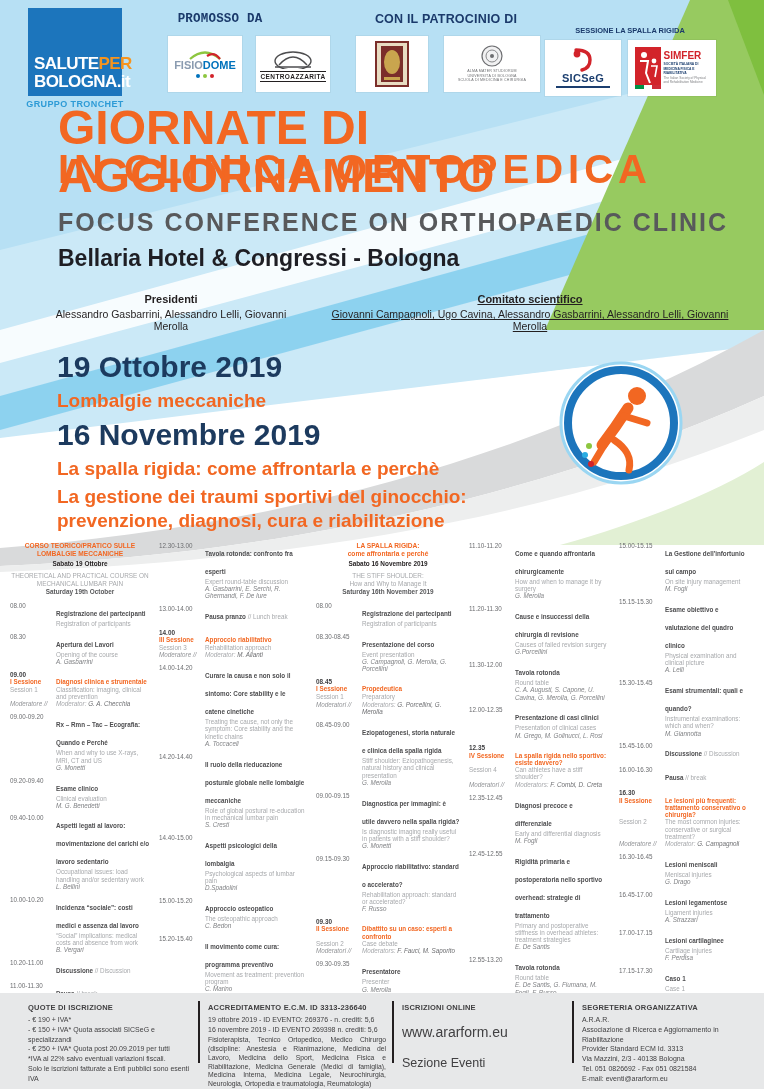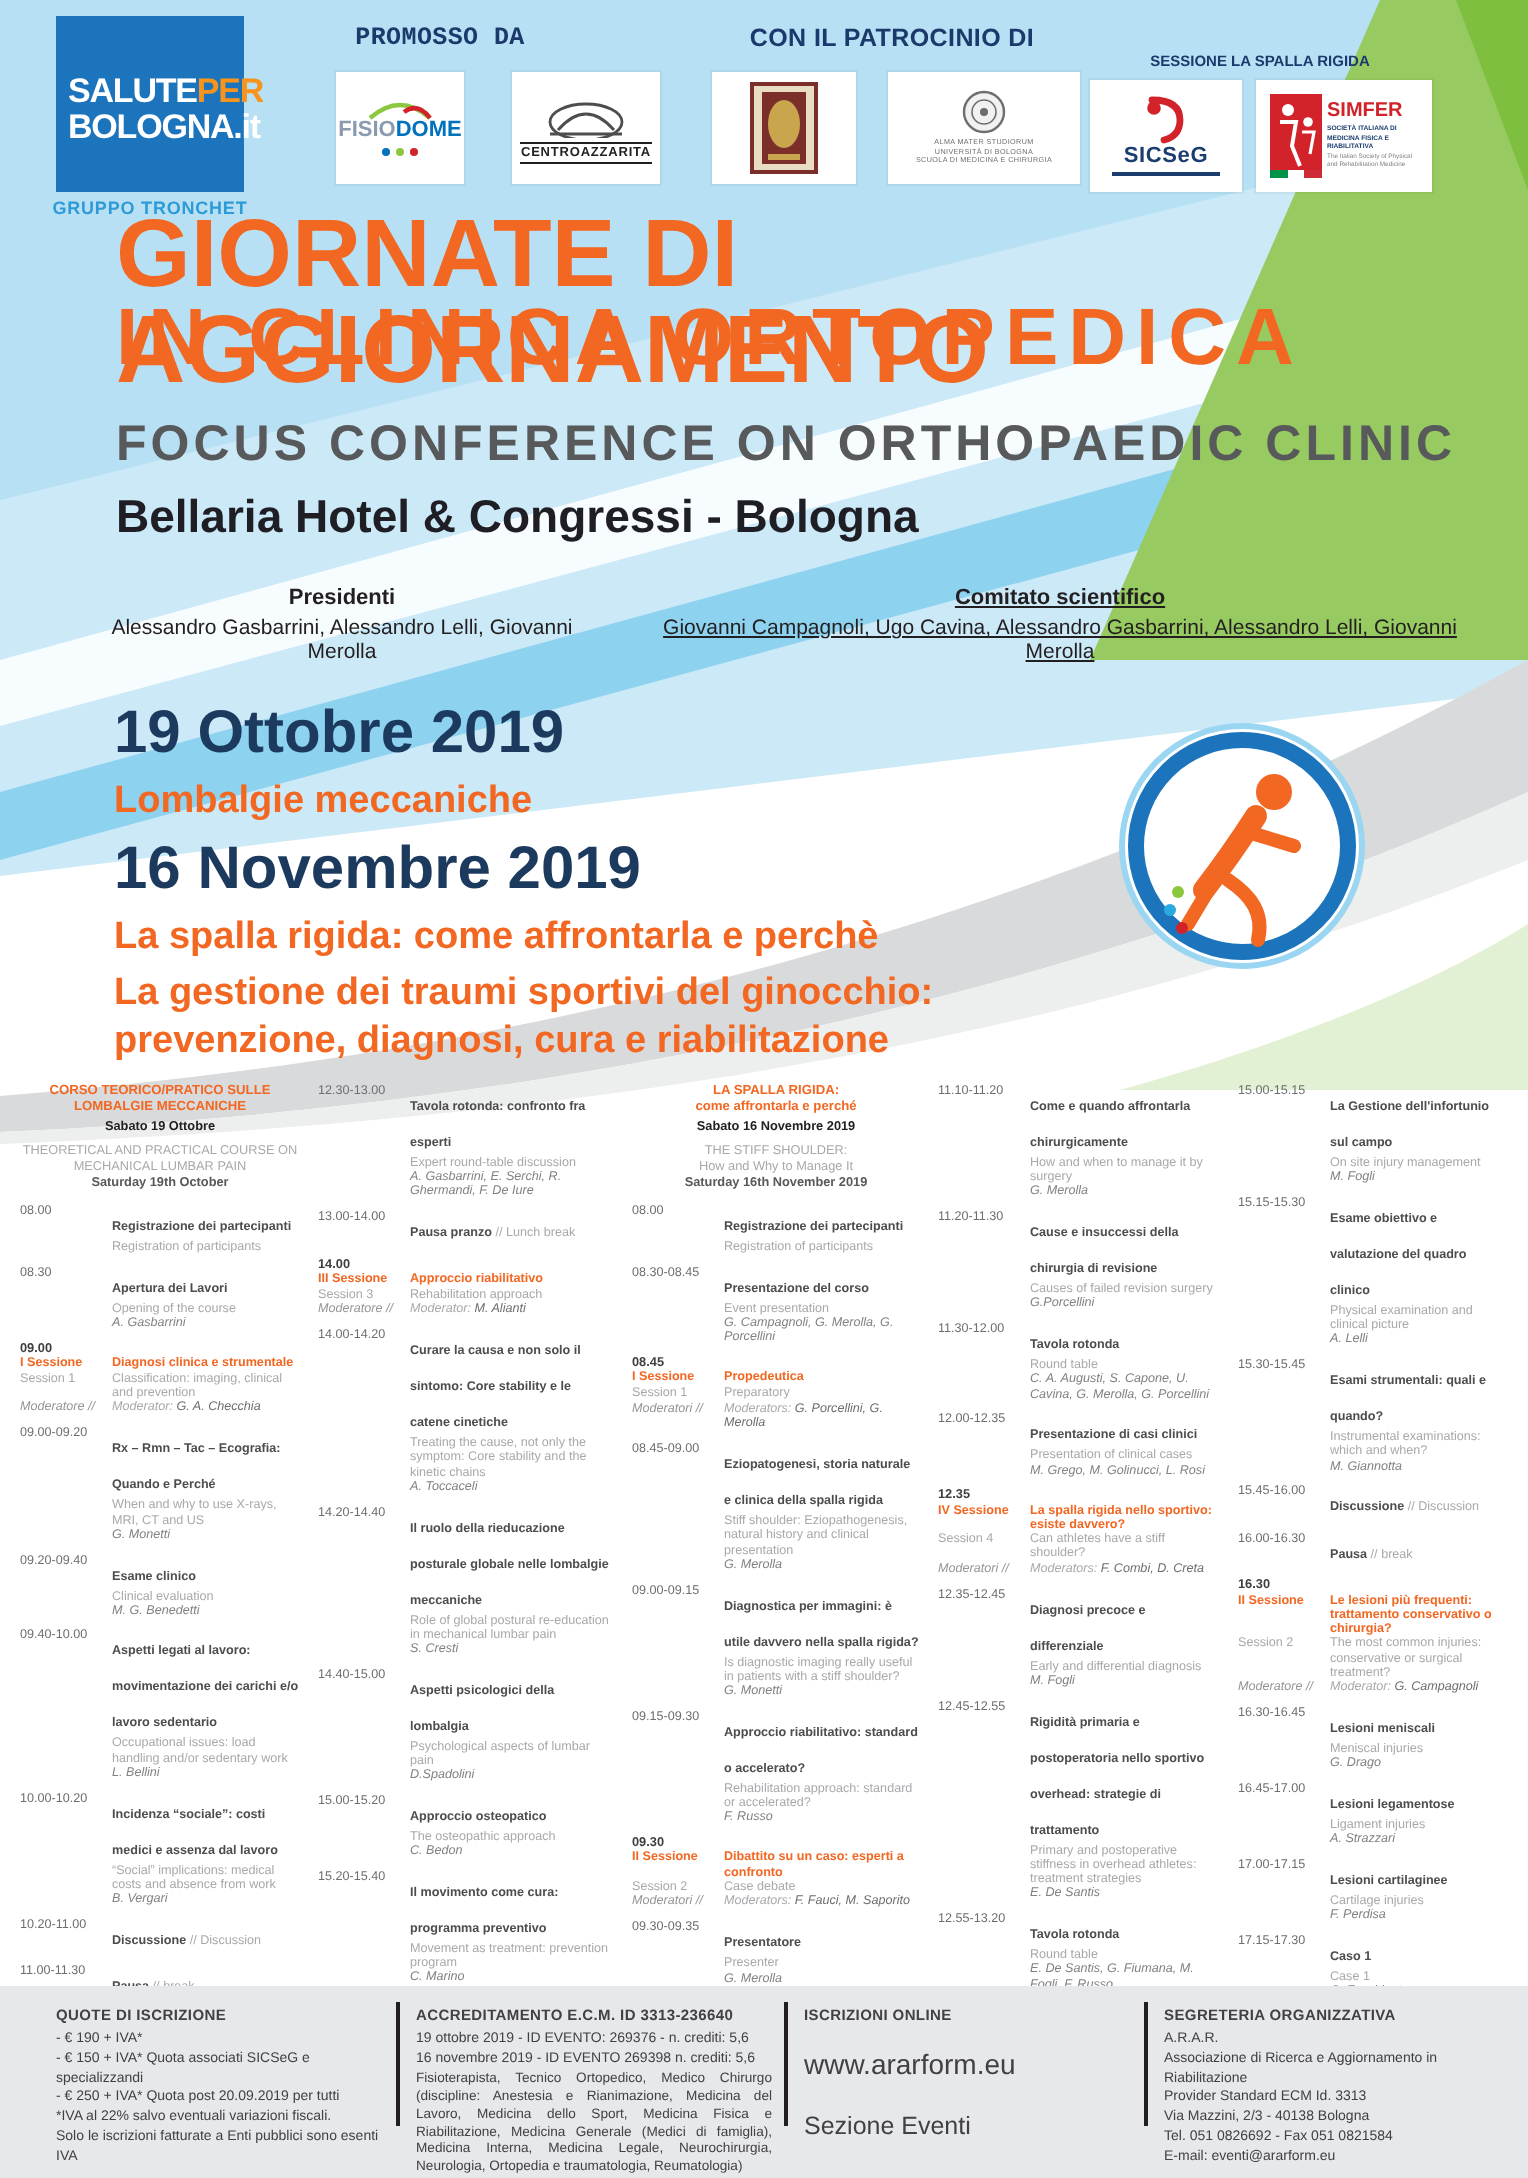--- a/index.html
+++ b/index.html
@@ -3,21 +3,21 @@
 <meta charset="utf-8">
 <style>
   html,body{margin:0;padding:0;background:#fff;}
   .poster{position:relative;width:764px;height:1089px;overflow:hidden;background:#fff;
           font-family:"Liberation Sans",sans-serif;color:#231F20;}
   .abs{position:absolute;}
   svg{display:block;}
 
   
   .salute-box{left:28px;top:8px;width:94px;height:88px;background:#1C75BC;
-    display:flex;flex-direction:column;justify-content:flex-end;padding:24px 6px;box-sizing:border-box;}
+    display:flex;flex-direction:column;justify-content:flex-end;padding:6px 6px;box-sizing:border-box;}
   .salute-l1,.salute-l2{font-size:17px;font-weight:bold;color:#fff;line-height:1.02;letter-spacing:-0.6px;}
   .salute-per{color:#F7941D;}
   .gruppo{left:22px;top:99px;width:106px;text-align:center;color:#2E9BD6;font-weight:bold;font-size:9px;letter-spacing:0.4px;}
   .hdr-label{color:#1B3A6B;font-weight:bold;font-size:12.5px;text-align:center;letter-spacing:0.2px;}
   .hdr-label-sm{color:#1B3A6B;font-weight:bold;font-size:7.5px;text-align:center;}
   .lb{background:#fff;display:flex;align-items:center;justify-content:center;flex-direction:column;
       box-shadow:0 0 0 1px rgba(0,0,0,0.04);box-sizing:border-box;}
   .fisio-txt{font-size:11px;font-weight:bold;color:#8A9BB0;line-height:1;}
   .fisio-txt b{color:#0072BC;}
   .fisio-dots{display:flex;gap:3px;margin-top:3px;}
@@ -103,21 +103,21 @@
   <div class="abs salute-box">
     <div class="salute-l1"><span>SALUTE</span><span class="salute-per">PER</span></div>
     <div class="salute-l2">BOLOGNA.it</div>
   </div>
   <div class="abs gruppo">GRUPPO TRONCHET</div>
 
   <div class="abs hdr-label" style="left:160px;top:12px;width:120px;font-family:Liberation Mono, monospace;">PROMOSSO DA</div>
   <div class="abs hdr-label" style="left:350px;top:12px;width:192px;">CON IL PATROCINIO DI</div>
   <div class="abs hdr-label-sm" style="left:540px;top:26px;width:180px;">SESSIONE LA SPALLA RIGIDA</div>
 
-  <div class="abs lb" style="left:168px;top:36px;width:64px;height:56px;">
+  <div class="abs lb" style="left:168px;top:36px;width:74px;height:56px;">
     <svg width="36" height="10" viewBox="0 0 36 10">
       <path d="M3,9 Q18,-4 33,9" fill="none" stroke="#8DC63F" stroke-width="2.2"></path>
       <path d="M20,6 Q27,1 33,9" fill="none" stroke="#D2232A" stroke-width="2.2"></path>
     </svg>
     <div class="fisio-txt"><span>FISIO</span><b>DOME</b></div>
     <div class="fisio-dots">
       <span class="dot" style="background:#0072BC"></span>
         <span class="dot" style="background:#8DC63F"></span>
         <span class="dot" style="background:#D2232A"></span>
     </div>

